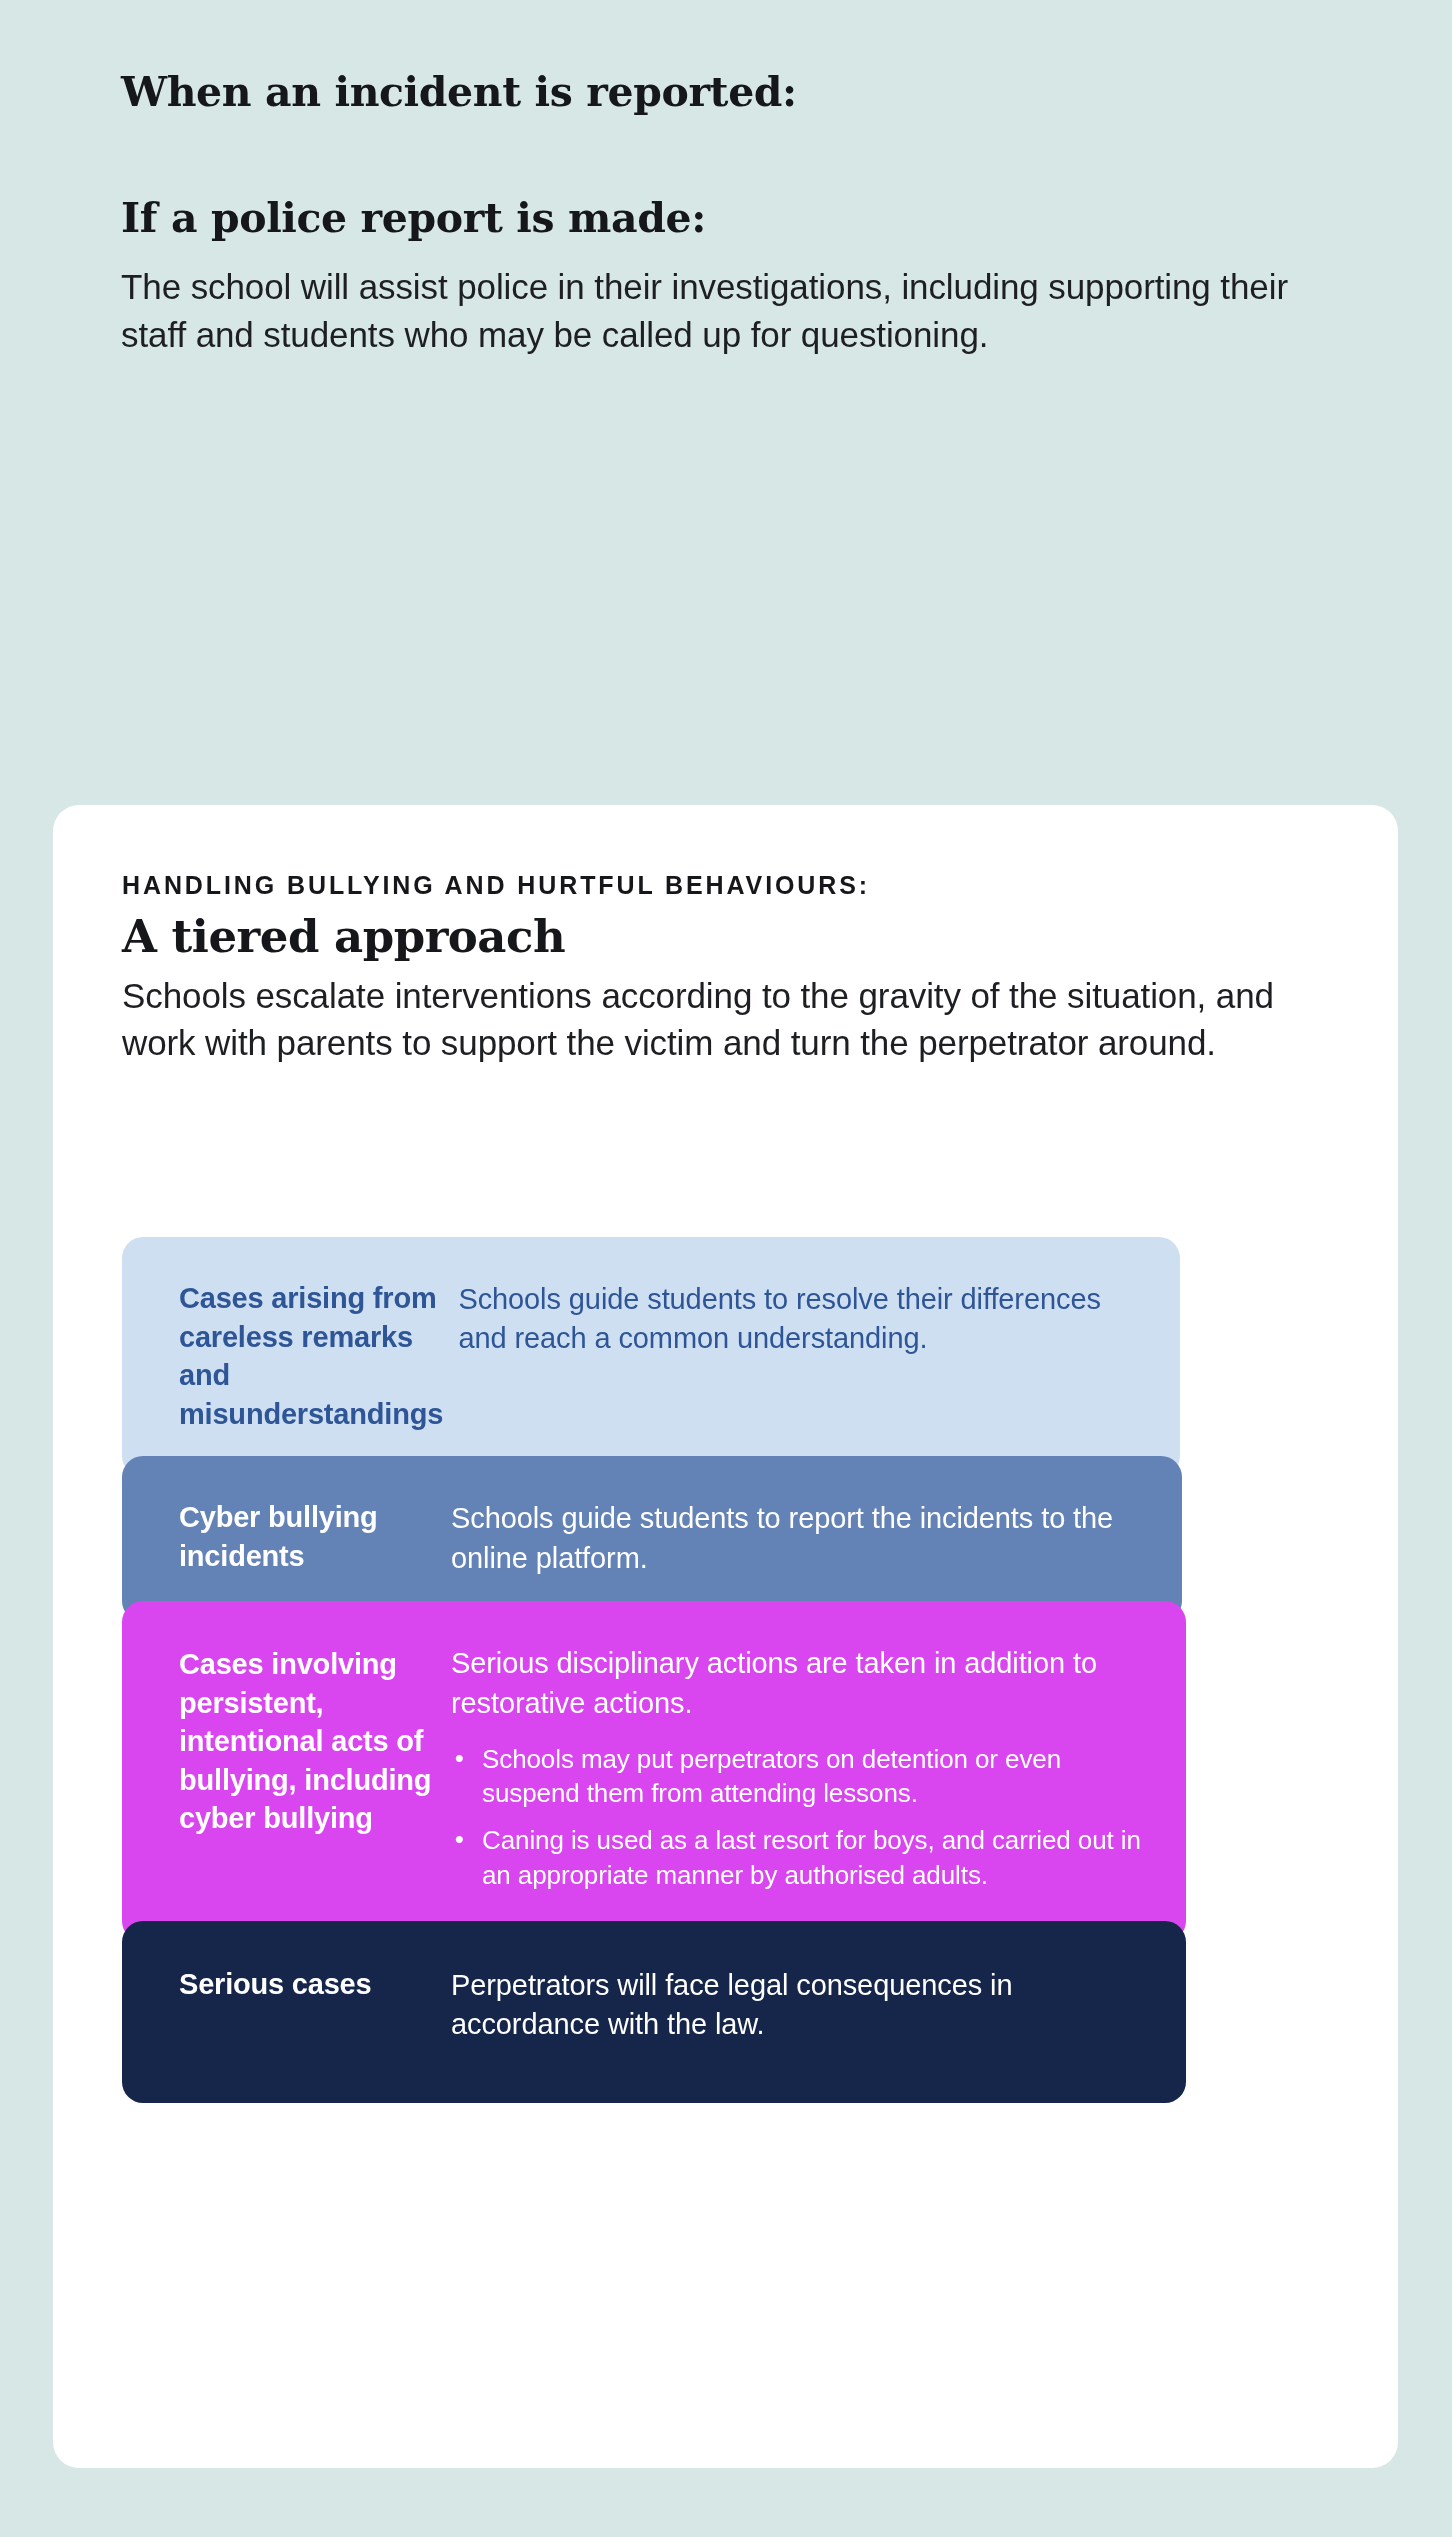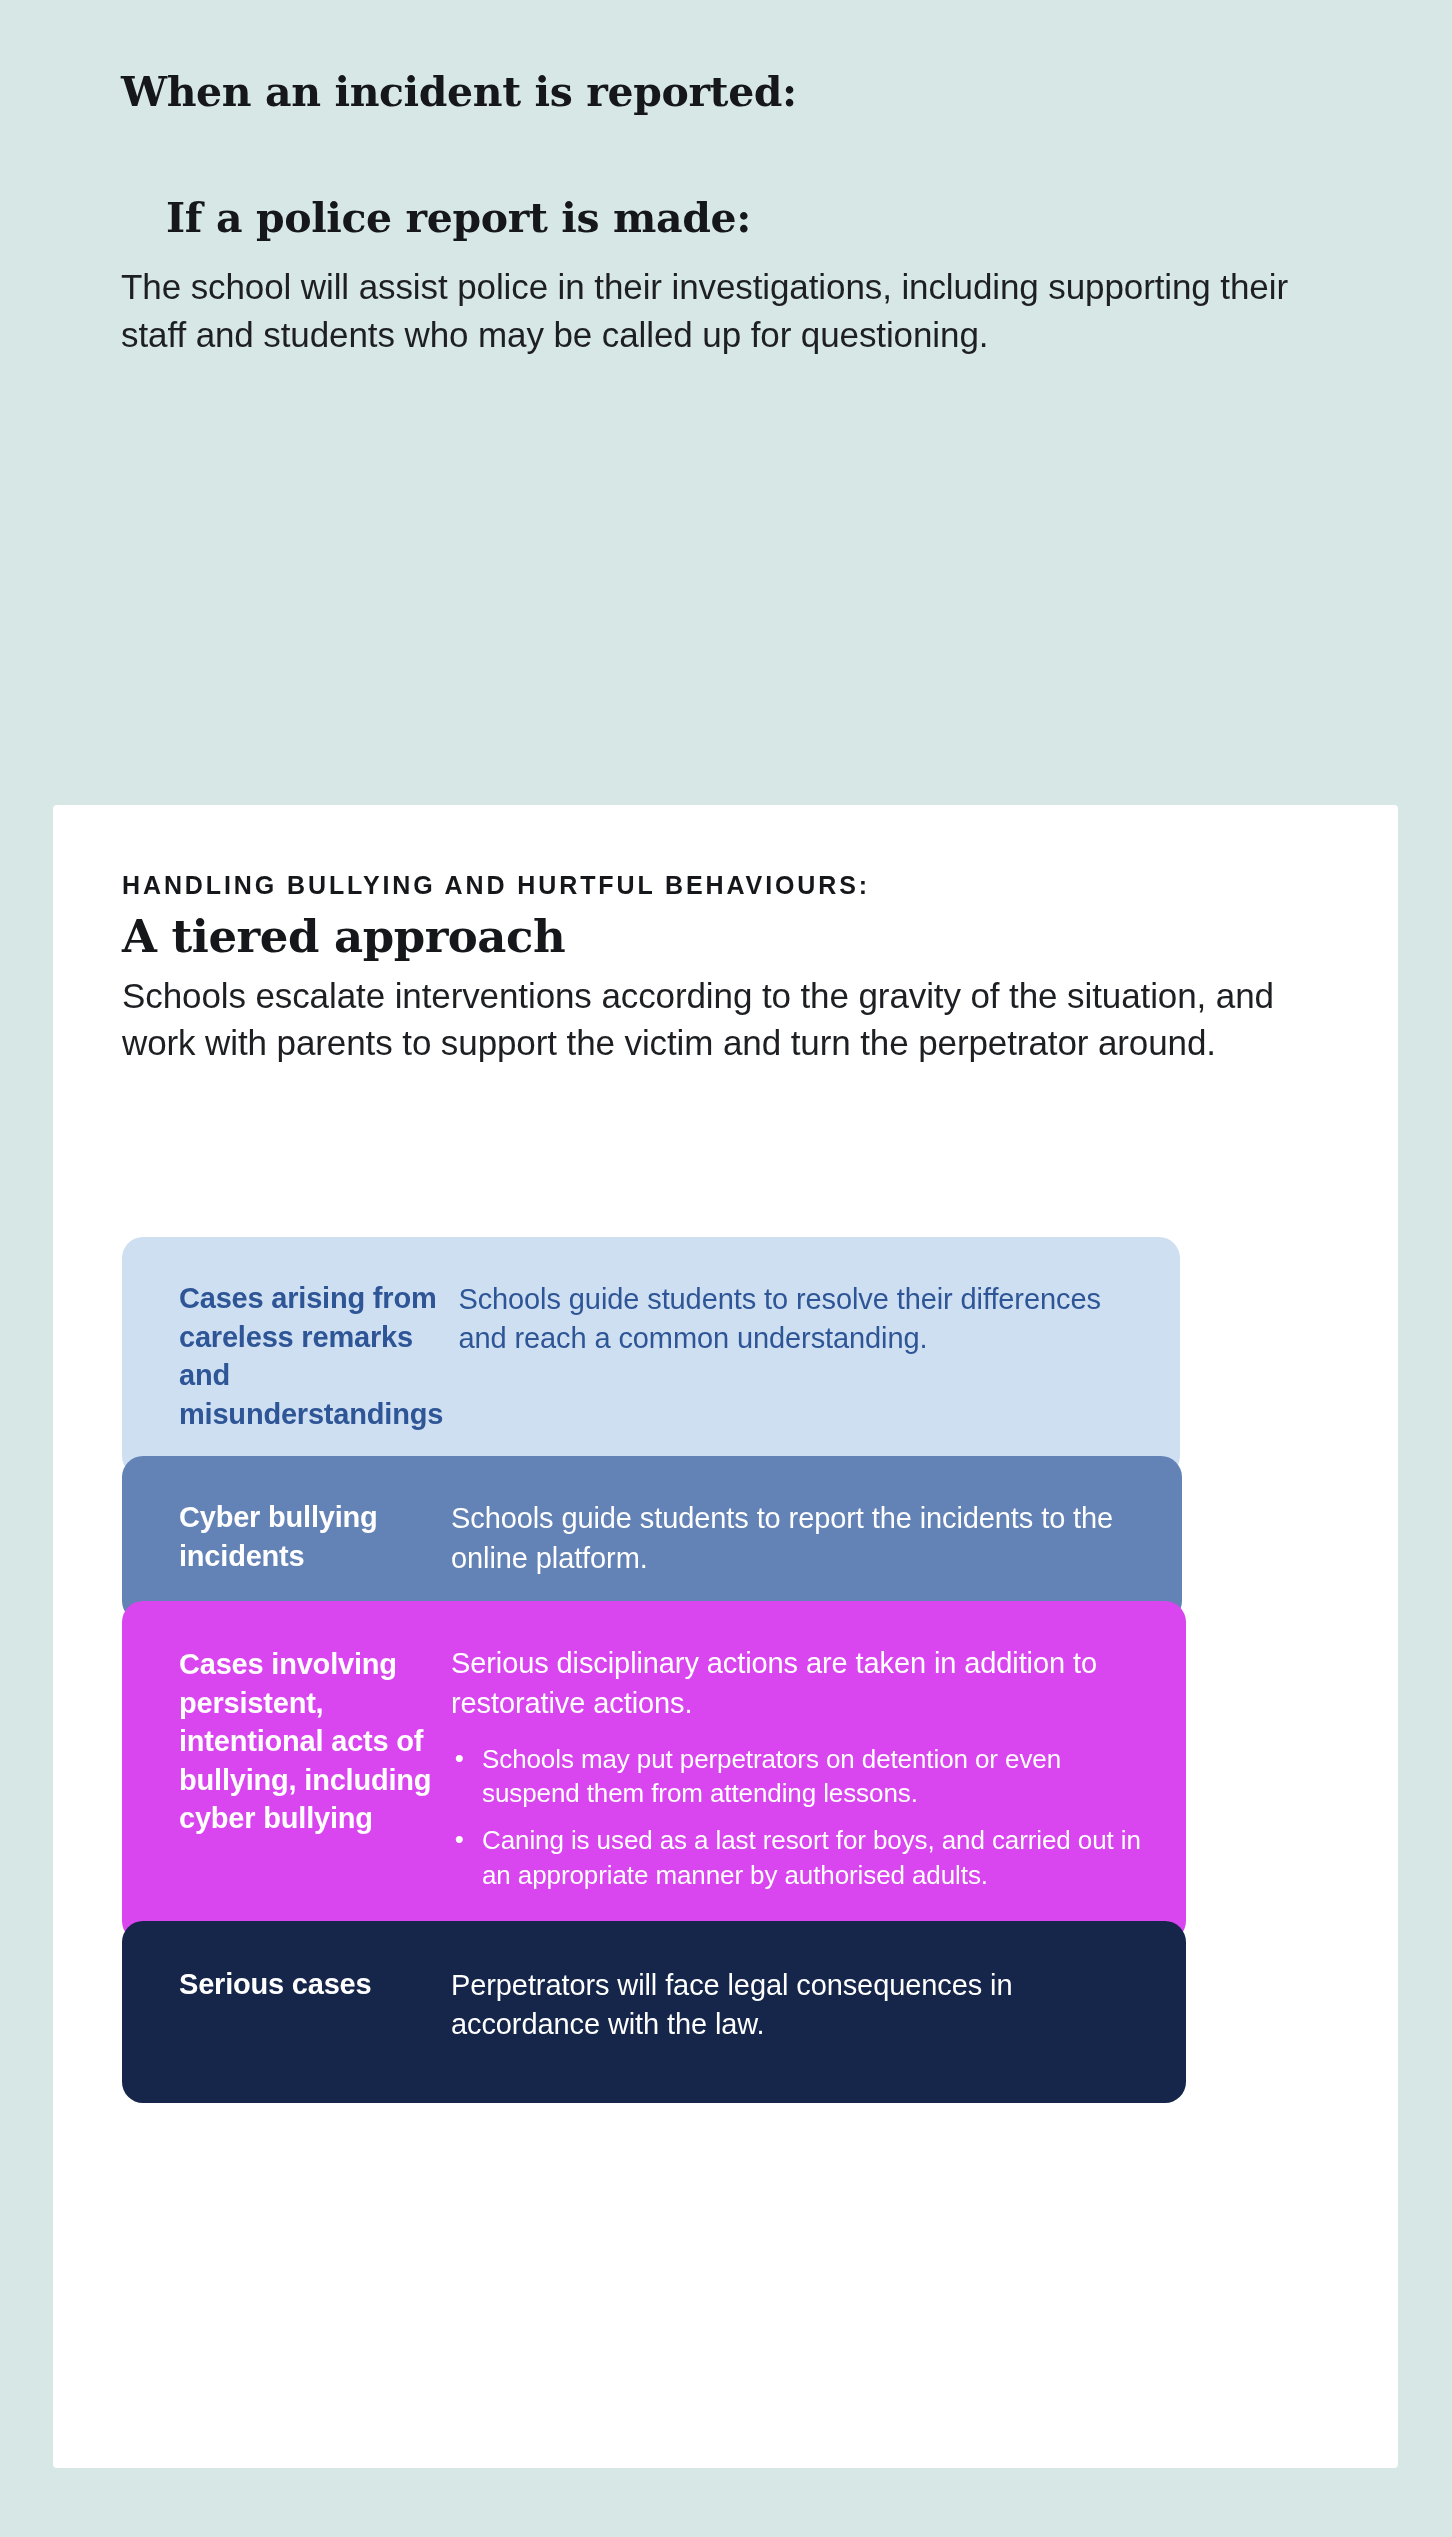--- a/index.html
+++ b/index.html
@@ -41,31 +41,31 @@
     font-family: "Liberation Sans", sans-serif;
     font-weight: 400;
     font-size: 35px;
     line-height: 1.36;
     color: #1d1f22;
     letter-spacing: -0.1px;
   }
 
   .block-1 .slab-heading { margin-bottom: 21px; }
   .block-2 { margin-top: 78px; }
-  .block-2 .slab-heading { margin-bottom: 21px; margin-left: 45px; }
+  .block-2 .slab-heading { margin-bottom: 21px; }
 
   
   .card {
     position: absolute;
     left: 53px;
     top: 805px;
     width: 1345px;
     height: 1663px;
     background: #ffffff;
-    border-radius: 4px;
+    border-radius: 26px;
   }
 
   .card-inner {
     padding: 65px 71px 0 69px;
   }
 
   .kicker {
     font-family: "Liberation Sans", sans-serif;
     font-weight: 700;
     font-size: 25px;

